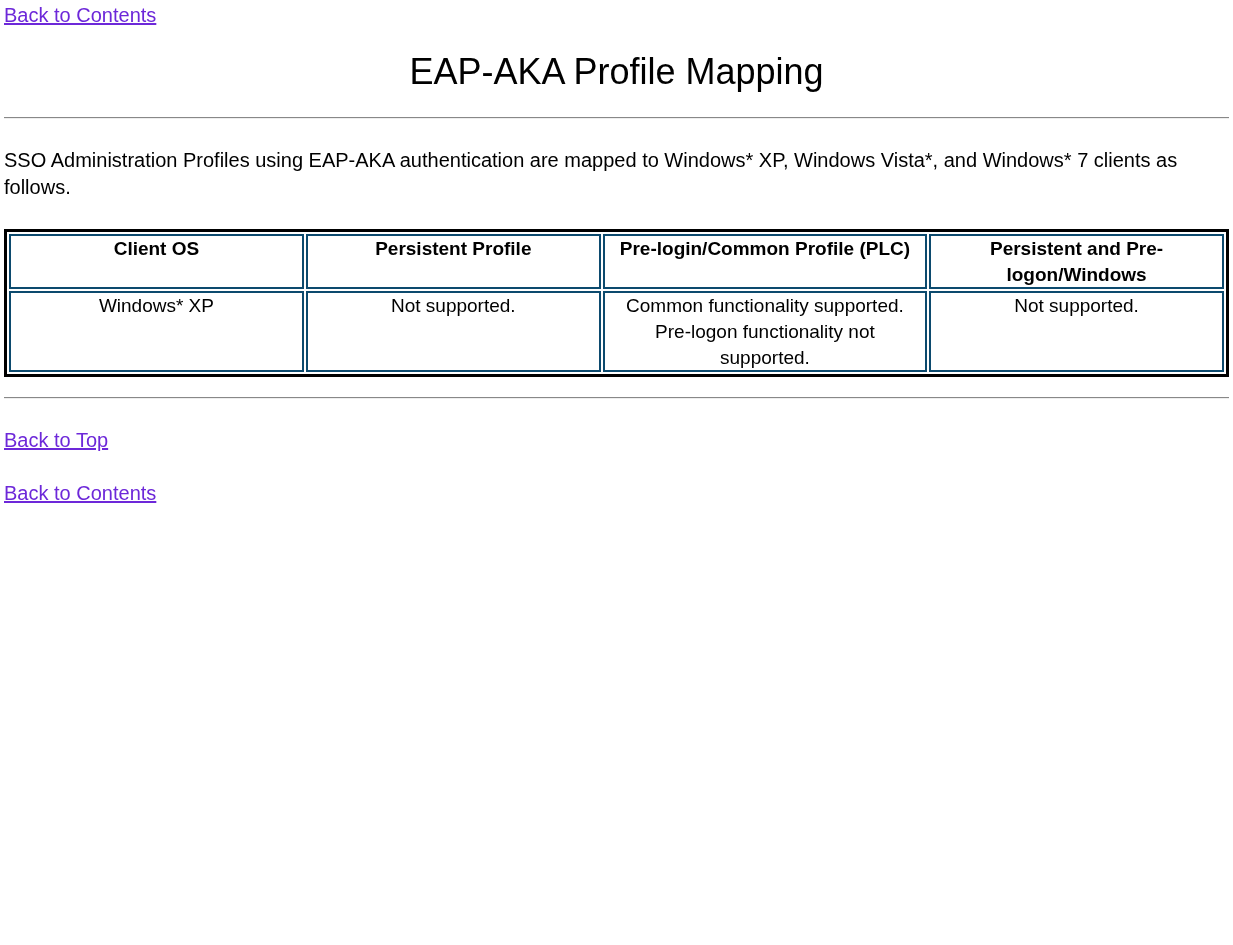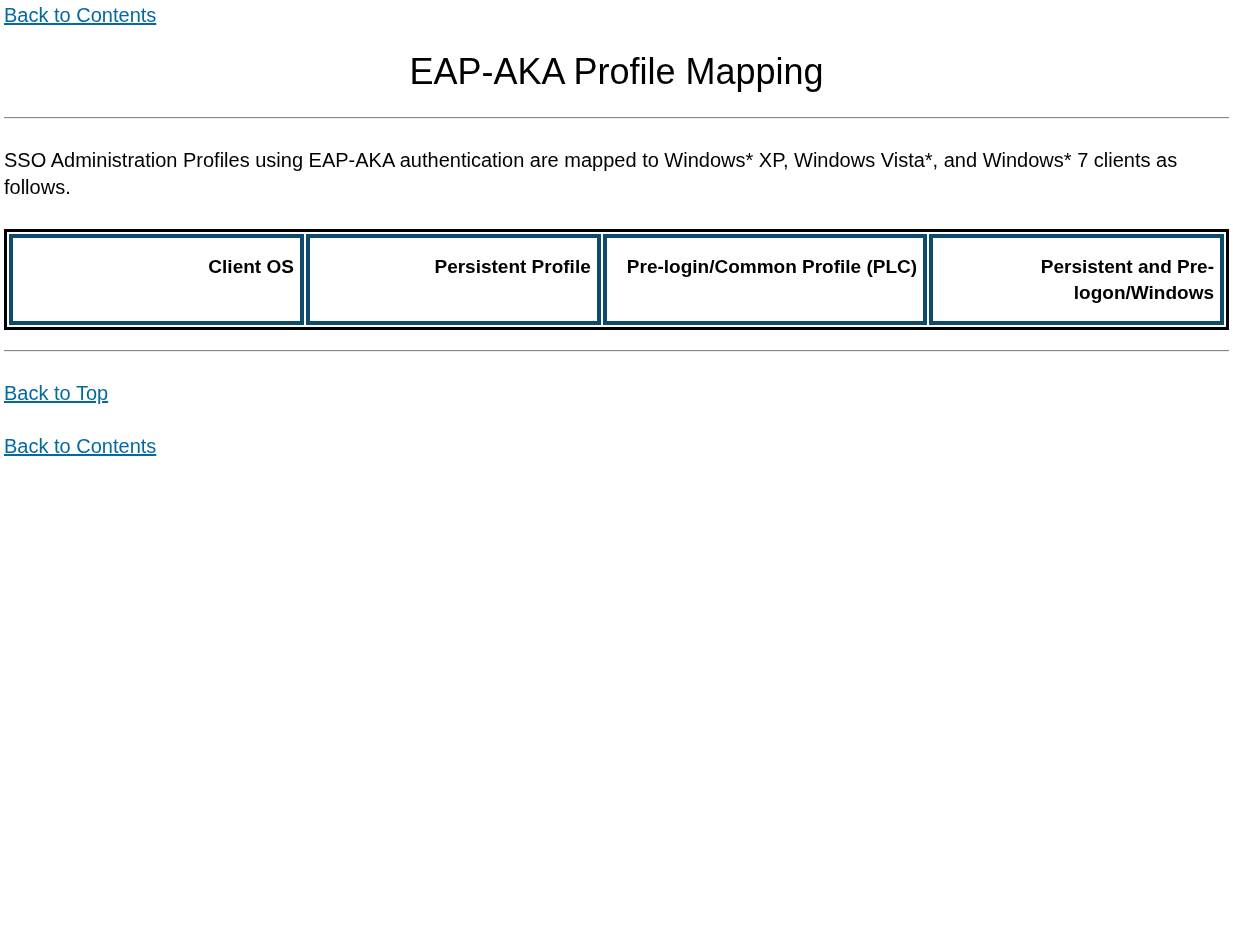--- a/index.html
+++ b/index.html
@@ -4,21 +4,21 @@
   <style>
     body {
       font-family: Verdana, Geneva, sans-serif;
       font-size: 20px;
       margin: 0;
       padding: 2px 4px;
       background: #fff;
       color: #000;
     }
     a {
-      color: #0369a1;
+      color: #6d28d9;
       text-decoration: underline;
       cursor: pointer;
     }
     h1 {
       font-size: 36px;
       font-weight: normal;
       margin: 24px 0 24px 0;
       text-align: center;
     }
     hr {
@@ -33,24 +33,24 @@
       margin: 28px 0 28px 0;
     }
     table {
       border-collapse: separate;
       border-spacing: 2px;
       width: 100%;
       border: 3px solid #000;
       margin-bottom: 4px;
     }
     th, td {
-      border: 4px solid #0c4a6e;
-      padding: 16px 6px;
+      border: 2px solid #0c4a6e;
+      padding: 0 6px;
       vertical-align: top;
-      text-align: right;
+      text-align: center;
       font-size: 19px;
       line-height: 1.35;
     }
     th {
       font-weight: bold;
     }
     .col1 { width: 20%; }
     .col2 { width: 20%; }
     .col3 { width: 22%; }
     .col4 { width: 20%; }
@@ -73,20 +73,29 @@
 <table>
   <thead>
     <tr>
       <th class="col1">Client OS</th>
       <th class="col2">Persistent Profile</th>
       <th class="col3">Pre-login/Common Profile (PLC)</th>
       <th class="col4">Persistent and Pre-logon/Windows</th>
     </tr>
   </thead>
   <tbody>
+    <tr>
+      <td>Windows* XP</td>
+      <td>Not supported.</td>
+      <td>
+        <span>Common functionality supported.</span><br>
+        <span>Pre-logon functionality not supported.</span>
+      </td>
+      <td>Not supported.</td>
+    </tr>
   </tbody>
 </table>
 
 <hr>
 
 <div class="link-block">
   <a href="#">Back to Top</a><br>
   <a href="#">Back to Contents</a><br>
 </div>
 

